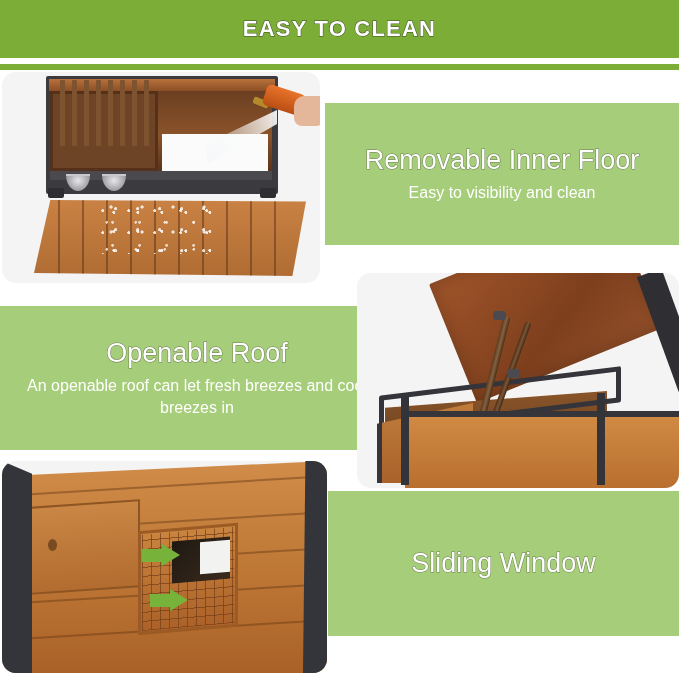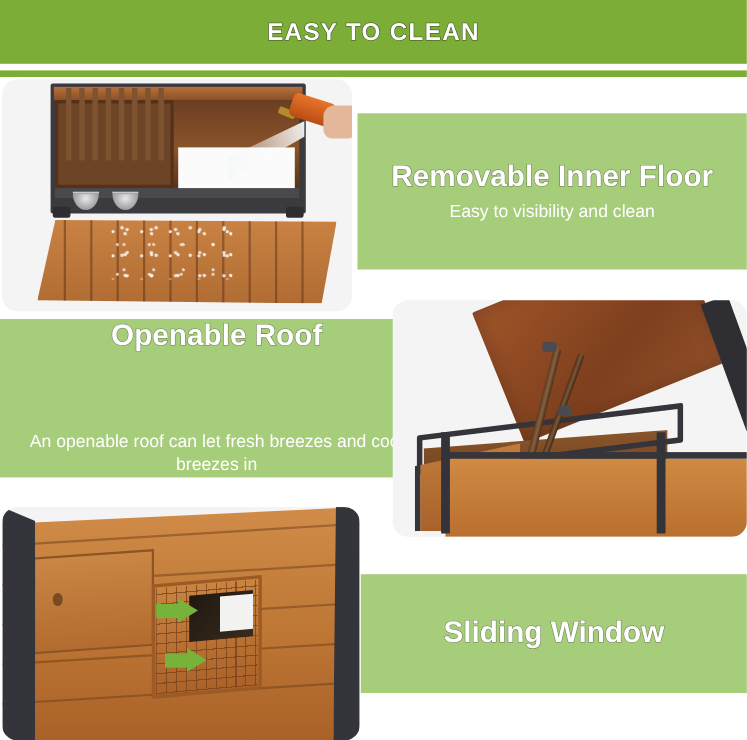--- a/index.html
+++ b/index.html
@@ -70,21 +70,21 @@
     align-items: center;
     justify-content: center;
     text-align: center;
     box-sizing: border-box;
   }
   .panel-title {
     color: #ffffff;
     -webkit-text-stroke: 1px #6d7d53;
     paint-order: stroke fill;
     font-size: 27px;
-    font-weight: bold;
+    font-weight: normal;
     line-height: 1.15;
     white-space: nowrap;
   }
   .panel-sub {
     color: #ffffff;
     font-size: 16px;
     line-height: 1.35;
     margin-top: 6px;
     max-width: 94%;
   }
@@ -234,21 +234,21 @@
   }
   .ph2-hinge {
     position: absolute; width: 13px; height: 9px;
     background: #4a4a50; border-radius: 3px;
   }
   .ph2-post {
     position: absolute; top: 120px; width: 8px; height: 92px; background: #33333a;
   }
 
   
-  #panel-roof { left: 0px; top: 290px; width: 394px; height: 144px; padding: 0 10px; justify-content: space-between; }
+  #panel-roof { left: 0px; top: 306px; width: 394px; height: 144px; padding: 0 10px; }
 
   
   #photo-window { left: 2px; top: 461px; width: 325px; height: 212px; border-radius: 14px; }
   .ph3-wall {
     position: absolute; left: 0; top: 0; width: 325px; height: 212px;
     background: linear-gradient(180deg,#d08c48,#bd7634 55%,#a96128);
     clip-path: polygon(3% 7%, 100% 0%, 100% 100%, 0% 100%);
   }
   .ph3-board {
     position: absolute; left: 0; width: 100%; height: 2px;
@@ -426,17 +426,17 @@
       <div class="ph3-arrow" style="left:160px; top:83px;"></div>
 
       <div class="ph3-arrow-tail" style="left:148px; top:133px; width:22px;"></div>
       <div class="ph3-arrow" style="left:168px; top:128px;"></div>
 
       <div class="ph3-frame-left"></div>
       <div class="ph3-frame-right"></div>
     </div>
   </div>
 
-  <div class="text-panel" id="panel-window" style="left:328px; top:522px; width:351px; height:108px; padding:16px 8px;">
+  <div class="text-panel" id="panel-window" style="left:328px; top:491px; width:351px; height:145px; padding:16px 8px;">
     <div class="panel-title">Sliding Window</div>
   </div>
 
 </div>
 
 </body></html>

